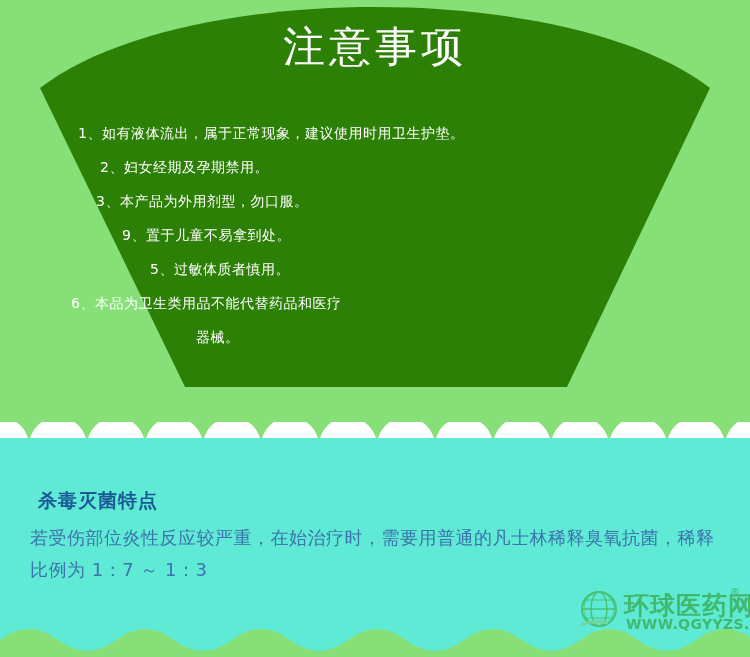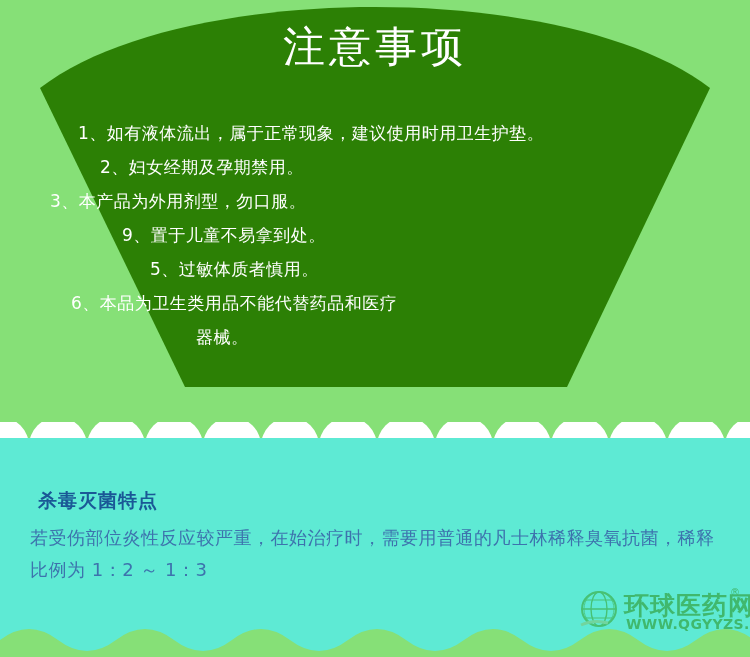--- a/index.html
+++ b/index.html
@@ -52,31 +52,31 @@
     line-height: 1.18;
     white-space: nowrap;
   }
 
   .notice-list {
     position: absolute;
     left: 0;
     top: 116px;
     width: 750px;
     color: #ffffff;
-    font-size: 17px;
+    font-size: 14px;
     line-height: 34px;
     letter-spacing: 0.5px;
   }
   .notice-line {
     display: block;
     white-space: nowrap;
   }
   .nl-1 { padding-left: 78px; }
   .nl-2 { padding-left: 100px; }
-  .nl-3 { padding-left: 50px; }
+  .nl-3 { padding-left: 96px; }
   .nl-4 { padding-left: 122px; }
   .nl-5 { padding-left: 150px; }
   .nl-6 { padding-left: 71px; }
   .nl-7 { padding-left: 196px; }
 
   
   .scallop-divider {
     position: absolute;
     left: 0;
     top: 422px;
@@ -212,21 +212,21 @@
         <circle cx="638" cy="24" r="29"></circle>
         <circle cx="696" cy="24" r="29"></circle>
         <circle cx="754" cy="24" r="29"></circle>
         <rect x="0" y="22" width="750" height="4"></rect>
       </g>
     </svg>
   </div>
 
   <div class="white-section">
     <div class="sub-heading">杀毒灭菌特点</div>
-    <div class="sub-body">若受伤部位炎性反应较严重，在始治疗时，需要用普通的凡士林稀释臭氧抗菌，稀释比例为 1：2 ～ 1：3</div>
+    <div class="sub-body">若受伤部位炎性反应较严重，在始治疗时，需要用普通的凡士林稀释臭氧抗菌，稀释比例为 1：7 ～ 1：3</div>
   </div>
 
   <svg class="bottom-wave" viewBox="0 0 750 45" preserveAspectRatio="none">
     <path d="M 0,28
              Q 29,6 58,28  T 116,28  T 174,28  T 232,28  T 290,28
              T 348,28  T 406,28  T 464,28  T 522,28  T 580,28
              T 638,28  T 696,28  T 754,28
              L 754,45 L 0,45 Z" fill="#86e077"></path>
   </svg>
 

